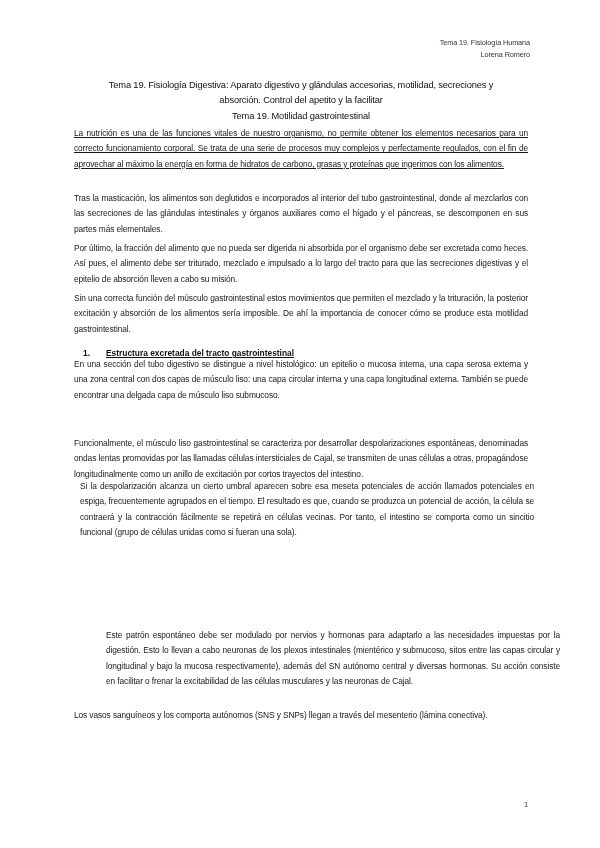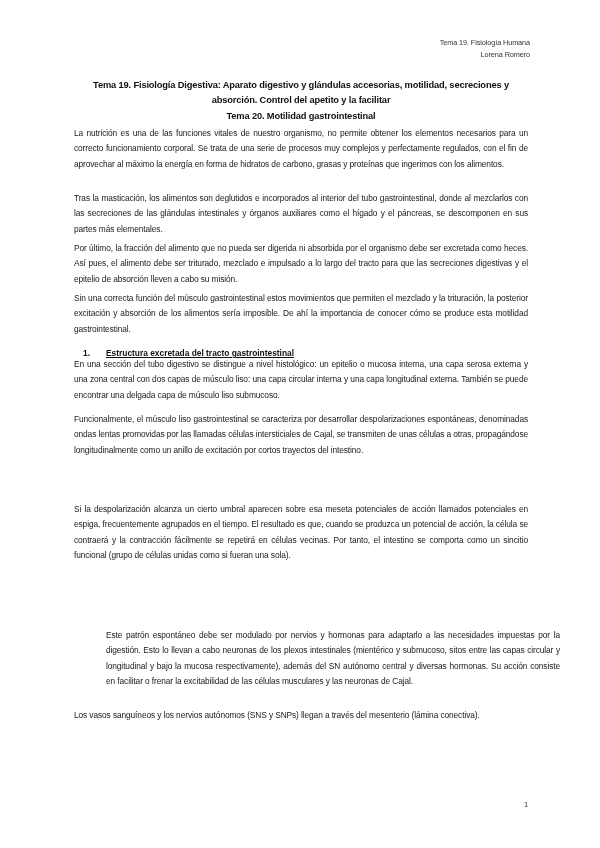--- a/index.html
+++ b/index.html
@@ -8,21 +8,21 @@
       font-family: "Liberation Sans", "DejaVu Sans", sans-serif;
       color: #1a1a1a;
     }
     .page { position: absolute; left: 0; top: 0; width: 600px; height: 706px; background: #fff; }
     .header {
       position: absolute; right: 70px; top: 37px; text-align: right;
       font-size: 7.3px; line-height: 12px; color: #333; letter-spacing: -0.1px;
     }
     .title-block {
       position: absolute; left: 74px; width: 454px; top: 78px;
-      text-align: center; font-weight: bold; font-size: 9.3px; line-height: 15.4px;
+      text-align: center; font-weight: normal; font-size: 9.3px; line-height: 15.4px;
       color: #111; letter-spacing: -0.15px;
     }
     .body-text {
       position: absolute; left: 74px; width: 454px;
       font-size: 8.35px; line-height: 15.3px; text-align: justify;
       letter-spacing: -0.1px; color: #1a1a1a;
     }
     .body-text p { margin: 0; }
     .section-heading {
       position: absolute; left: 83px; top: 347px;
@@ -40,51 +40,51 @@
 <div class="page">
 
   <div class="header">
     <div>Tema 19. Fisiología Humana</div>
     <div>Lorena Romero</div>
   </div>
 
   <div class="title-block">
     <div>Tema 19. Fisiología Digestiva: Aparato digestivo y glándulas accesorias, motilidad, secreciones y</div>
     <div>absorción. Control del apetito y la facilitar</div>
-    <div>Tema 20. Motilidad gastrointestinal</div>
+    <div>Tema 19. Motilidad gastrointestinal</div>
   </div>
 
-  <div class="body-text" style="top:126px;">
+  <div class="body-text" style="top:126px;text-decoration:underline;">
     <p>La nutrición es una de las funciones vitales de nuestro organismo, no permite obtener los elementos necesarios para un correcto funcionamiento corporal. Se trata de una serie de procesos muy complejos y perfectamente regulados, con el fin de aprovechar al máximo la energía en forma de hidratos de carbono, grasas y proteínas que ingerimos con los alimentos.</p>
   </div>
   <div class="body-text" style="top:191px;">
     <p>Tras la masticación, los alimentos son deglutidos e incorporados al interior del tubo gastrointestinal, donde al mezclarlos con las secreciones de las glándulas intestinales y órganos auxiliares como el hígado y el páncreas, se descomponen en sus partes más elementales.</p>
   </div>
   <div class="body-text" style="top:241px;">
     <p>Por último, la fracción del alimento que no pueda ser digerida ni absorbida por el organismo debe ser excretada como heces. Así pues, el alimento debe ser triturado, mezclado e impulsado a lo largo del tracto para que las secreciones digestivas y el epitelio de absorción lleven a cabo su misión.</p>
   </div>
   <div class="body-text" style="top:291px;">
     <p>Sin una correcta función del músculo gastrointestinal estos movimientos que permiten el mezclado y la trituración, la posterior excitación y absorción de los alimentos sería imposible. De ahí la importancia de conocer cómo se produce esta motilidad gastrointestinal.</p>
   </div>
 
   <div class="section-heading">
     <span class="num">1.</span><span class="label">Estructura excretada del tracto gastrointestinal</span>
   </div>
 
   <div class="body-text" style="top:357px;">
     <p>En una sección del tubo digestivo se distingue a nivel histológico: un epitelio o mucosa interna, una capa serosa externa y una zona central con dos capas de músculo liso: una capa circular interna y una capa longitudinal externa. También se puede encontrar una delgada capa de músculo liso submucoso.</p>
   </div>
-  <div class="body-text" style="top:412px;">
+  <div class="body-text" style="top:436px;">
     <p>Funcionalmente, el músculo liso gastrointestinal se caracteriza por desarrollar despolarizaciones espontáneas, denominadas ondas lentas promovidas por las llamadas células intersticiales de Cajal, se transmiten de unas células a otras, propagándose longitudinalmente como un anillo de excitación por cortos trayectos del intestino.</p>
   </div>
-  <div class="body-text" style="top:502px;">
+  <div class="body-text" style="top:479px;margin-left:6px;">
     <p>Si la despolarización alcanza un cierto umbral aparecen sobre esa meseta potenciales de acción llamados potenciales en espiga, frecuentemente agrupados en el tiempo. El resultado es que, cuando se produzca un potencial de acción, la célula se contraerá y la contracción fácilmente se repetirá en células vecinas. Por tanto, el intestino se comporta como un sincitio funcional (grupo de células unidas como si fueran una sola).</p>
   </div>
   <div class="body-text" style="top:628px;margin-left:32px;">
     <p>Este patrón espontáneo debe ser modulado por nervios y hormonas para adaptarlo a las necesidades impuestas por la digestión. Esto lo llevan a cabo neuronas de los plexos intestinales (mientérico y submucoso, sitos entre las capas circular y longitudinal y bajo la mucosa respectivamente), además del SN autónomo central y diversas hormonas. Su acción consiste en facilitar o frenar la excitabilidad de las células musculares y las neuronas de Cajal.</p>
   </div>
   <div class="body-text" style="top:708px;">
-    <p>Los vasos sanguíneos y los nervios autónomos (SNS y SNPs) llegan a través del mesenterio (lámina conectiva).</p>
+    <p>Los vasos sanguíneos y los comporta autónomos (SNS y SNPs) llegan a través del mesenterio (lámina conectiva).</p>
   </div>
 
   <div class="page-number">1</div>
 
 </div>
 
 </body></html>

